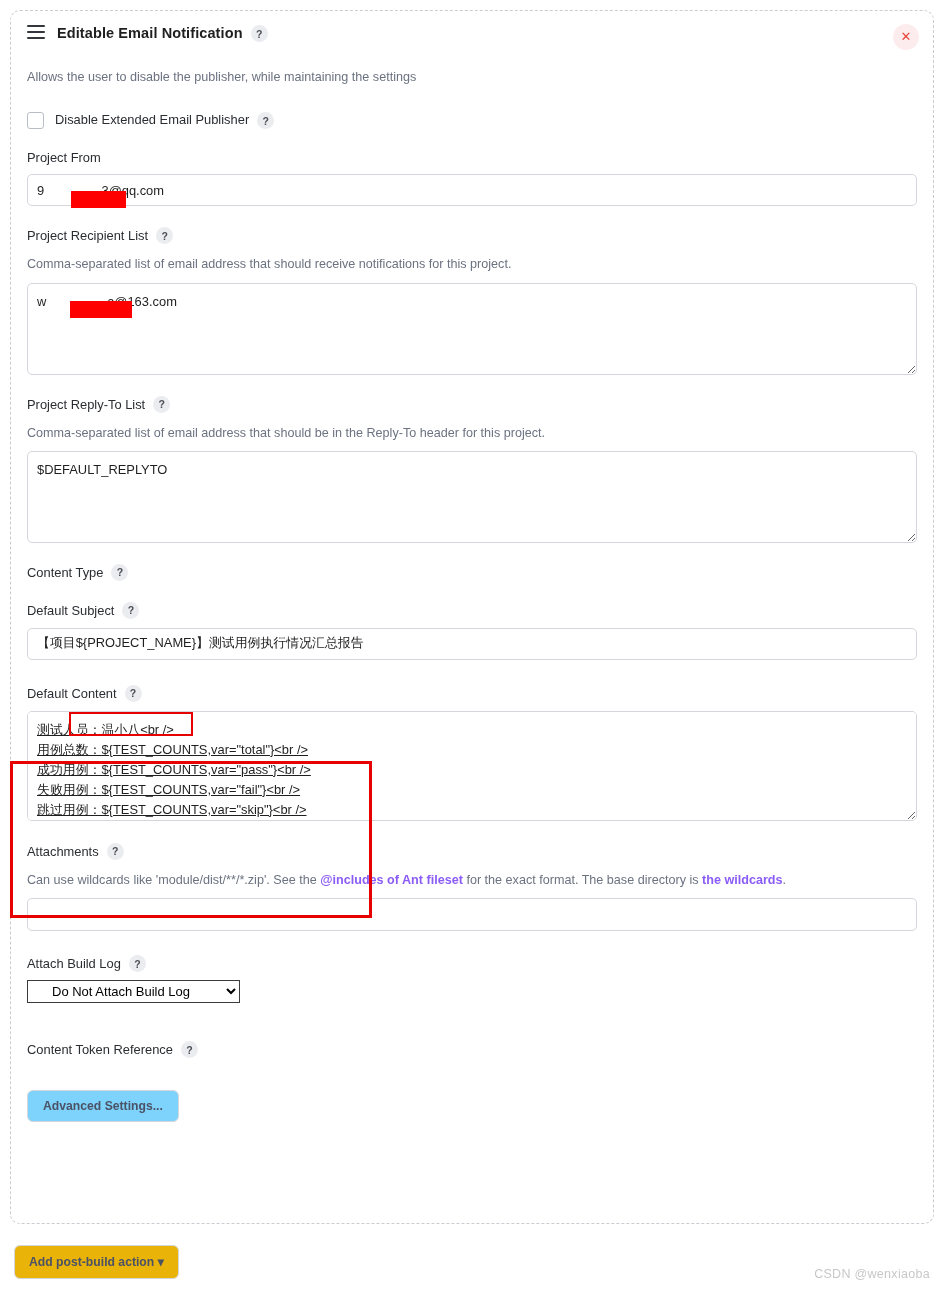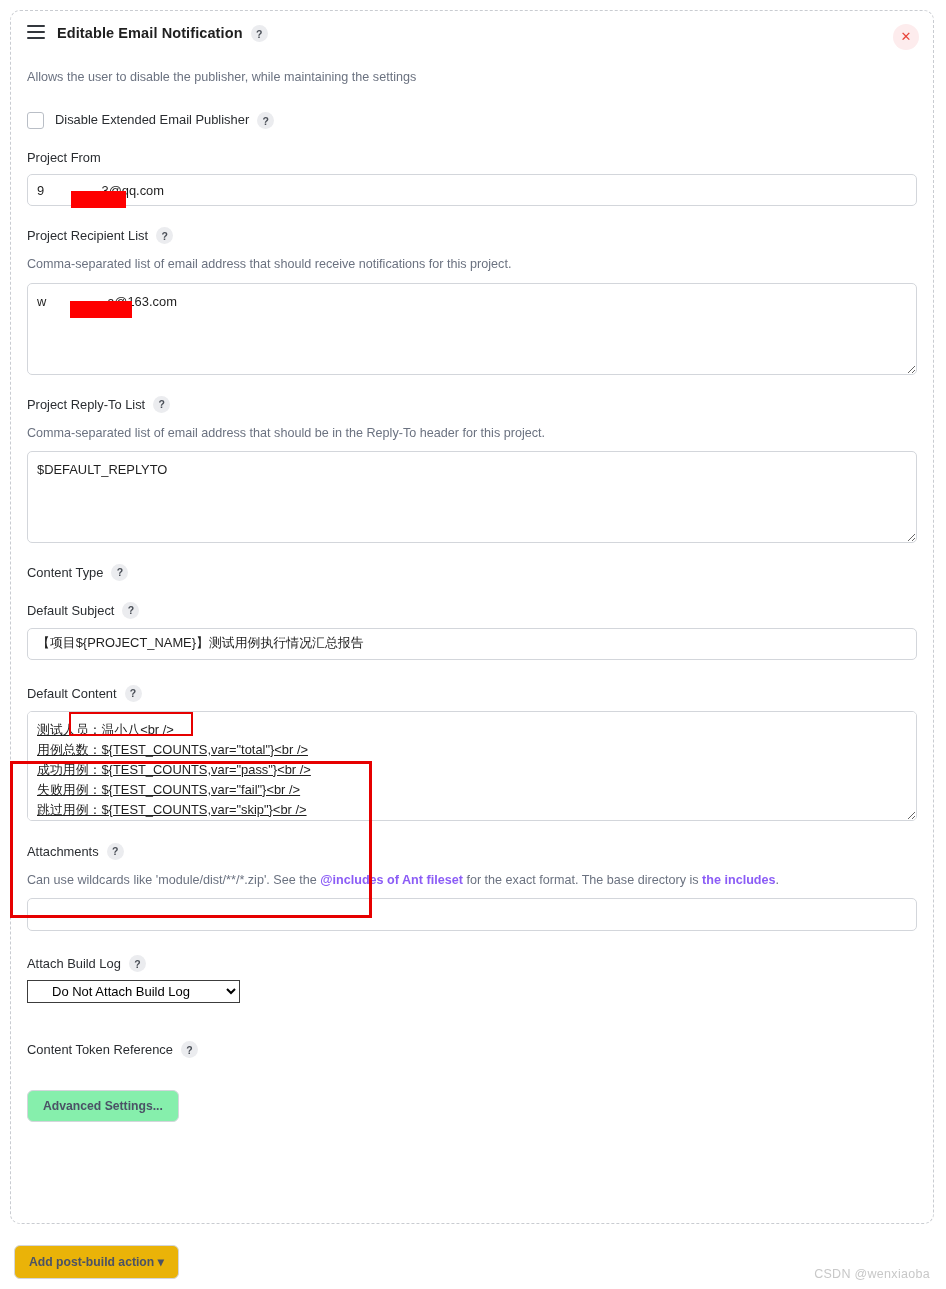--- a/index.html
+++ b/index.html
@@ -253,21 +253,21 @@
   }
 
   
   .adv-btn {
     margin-top: 32px;
     display: inline-block;
     font-family: "Liberation Sans", sans-serif;
     font-size: 12.2px;
     font-weight: bold;
     color: #4b5266;
-    background: #86efac;
+    background: #7dd3fc;
     border: 1px solid #d3d6db;
     border-radius: 6px;
     padding: 8px 15px;
     cursor: pointer;
   }
 
   
   .bottom {
     position: absolute;
     left: 14px;
@@ -384,21 +384,21 @@
 测试报告详情地址：${PROJECT_URL}allure&lt;br /&gt;</textarea>
     </div>
 
     
     <div class="block" style="margin-top:22px;">
       <div class="fld-label">
         <span>Attachments</span>
         <span class="help-btn">?</span>
       </div>
       <p class="muted" style="margin-top:11px;">
-        <span>Can use wildcards like 'module/dist/**/*.zip'. See the </span><a class="lnk">@includes of Ant fileset</a><span> for the exact format. The base directory is </span><a class="lnk">the includes</a><span>.</span>
+        <span>Can use wildcards like 'module/dist/**/*.zip'. See the </span><a class="lnk">@includes of Ant fileset</a><span> for the exact format. The base directory is </span><a class="lnk">the wildcards</a><span>.</span>
       </p>
       <input class="txt-input" type="text" style="height: 33px;" value="">
     </div>
 
     
     <div class="block" style="margin-top:24px;">
       <div class="fld-label">
         <span>Attach Build Log</span>
         <span class="help-btn">?</span>
       </div>

